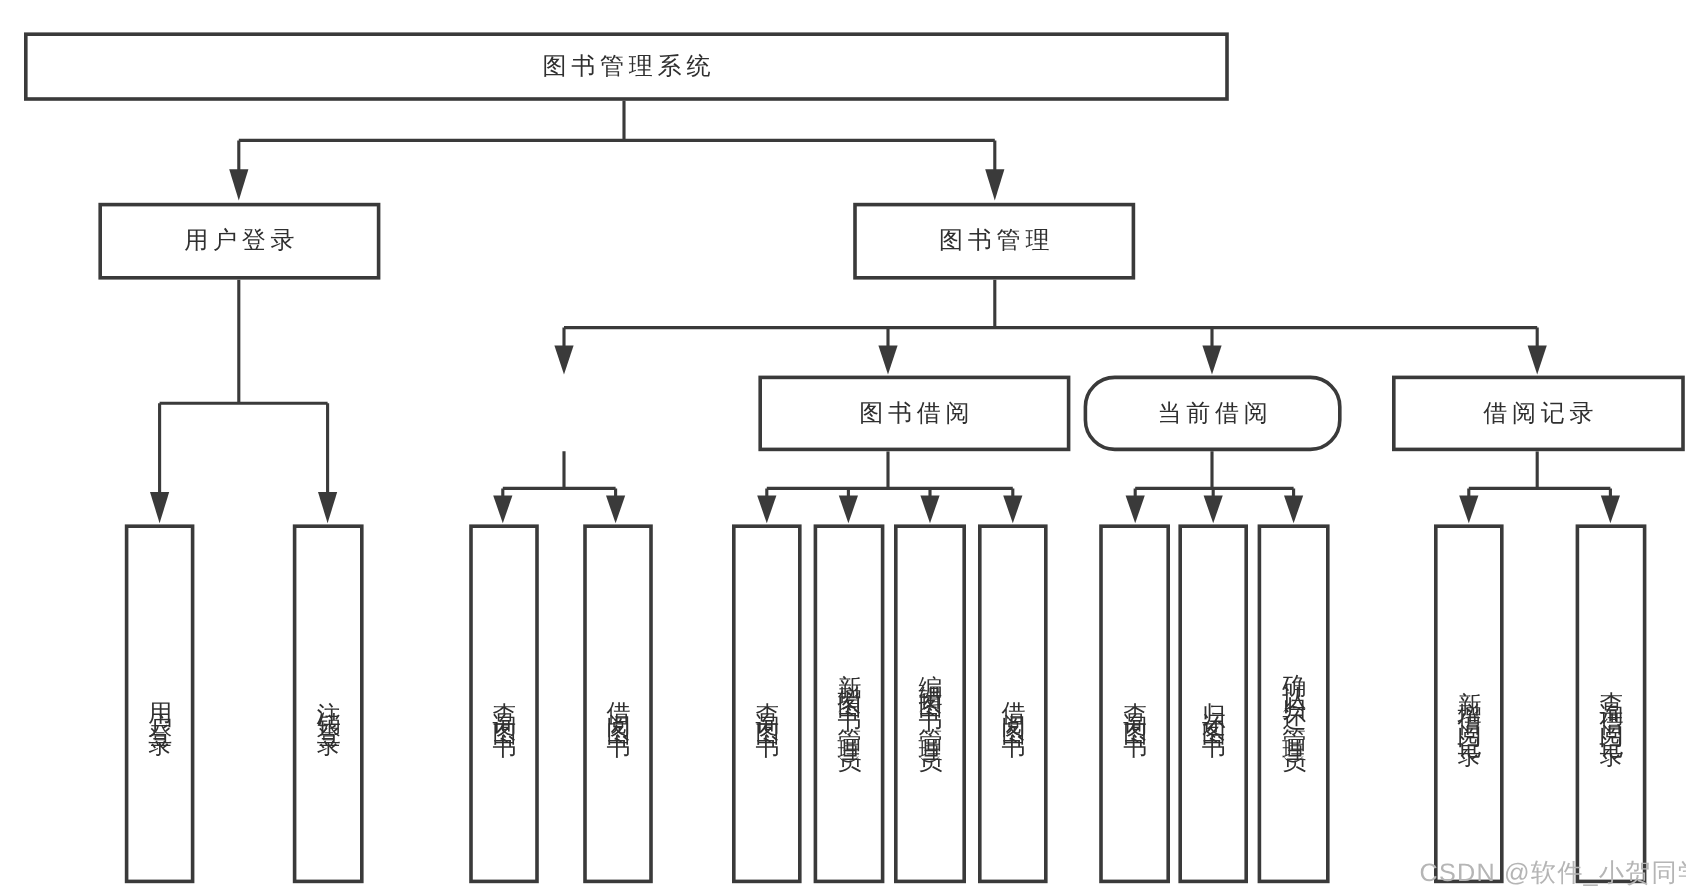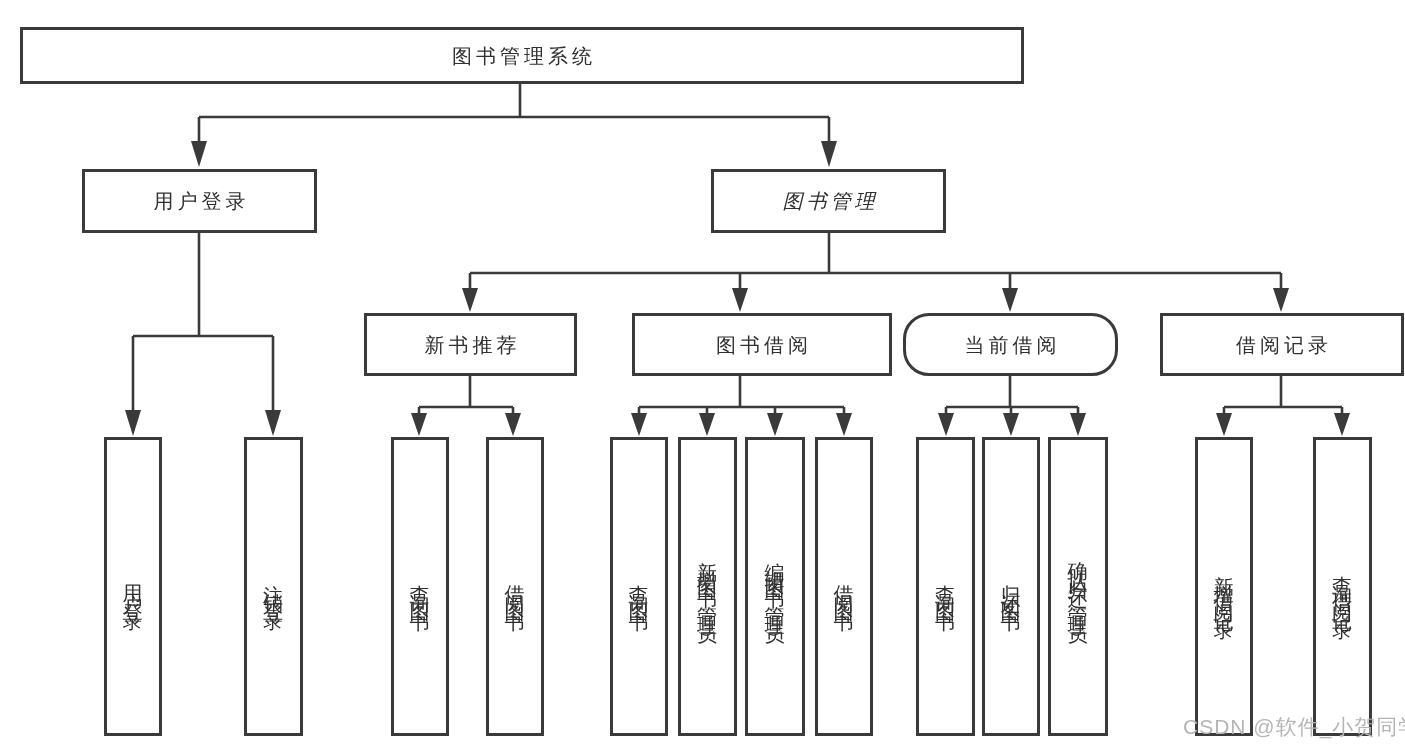--- a/index.html
+++ b/index.html
@@ -65,23 +65,22 @@
       <polygon points="1003,413 1019,413 1011,436"></polygon>
       <polygon points="1070,413 1086,413 1078,436"></polygon>
       <polygon points="1216,413 1232,413 1224,436"></polygon>
       <polygon points="1334,413 1350,413 1342,436"></polygon>
     </g>
   </svg>
 
   <div class="node" style="left:20px; top:13px; width:1004px; height:57px;margin-top:14px;">图书管理系统</div>
 
   <div class="node" style="left:82px; top:169px; width:235px; height:64px;">用户登录</div>
-  <div class="node" style="left:711px; top:169px; width:235px; height:64px;font-style:italic;">图书管理</div>
+  <div class="node" style="left:711px; top:169px; width:235px; height:64px;">图书管理</div>
 
-  <div class="node" style="left:364px; top:313px; width:213px; height:63px;">新书推荐</div>
   <div class="node" style="left:632px; top:313px; width:260px; height:63px;">图书借阅</div>
   <div class="node" style="left:903px; top:313px; width:215px; height:63px;border-radius:26px;">当前借阅</div>
   <div class="node" style="left:1160px; top:313px; width:244px; height:63px;">借阅记录</div>
 
   <div class="node vnode" style="left:104px; top:437px; width:58px; height:299px;">用户登录</div>
   <div class="node vnode" style="left:244px; top:437px; width:59px; height:299px;">注销登录</div>
   <div class="node vnode" style="left:391px; top:437px; width:58px; height:299px;">查询图书</div>
   <div class="node vnode" style="left:486px; top:437px; width:58px; height:299px;">借阅图书</div>
   <div class="node vnode" style="left:610px; top:437px; width:58px; height:299px;">查询图书</div>
   <div class="node vnode" style="left:678px; top:437px; width:59px; height:299px;">新增图书（管理员）</div>

